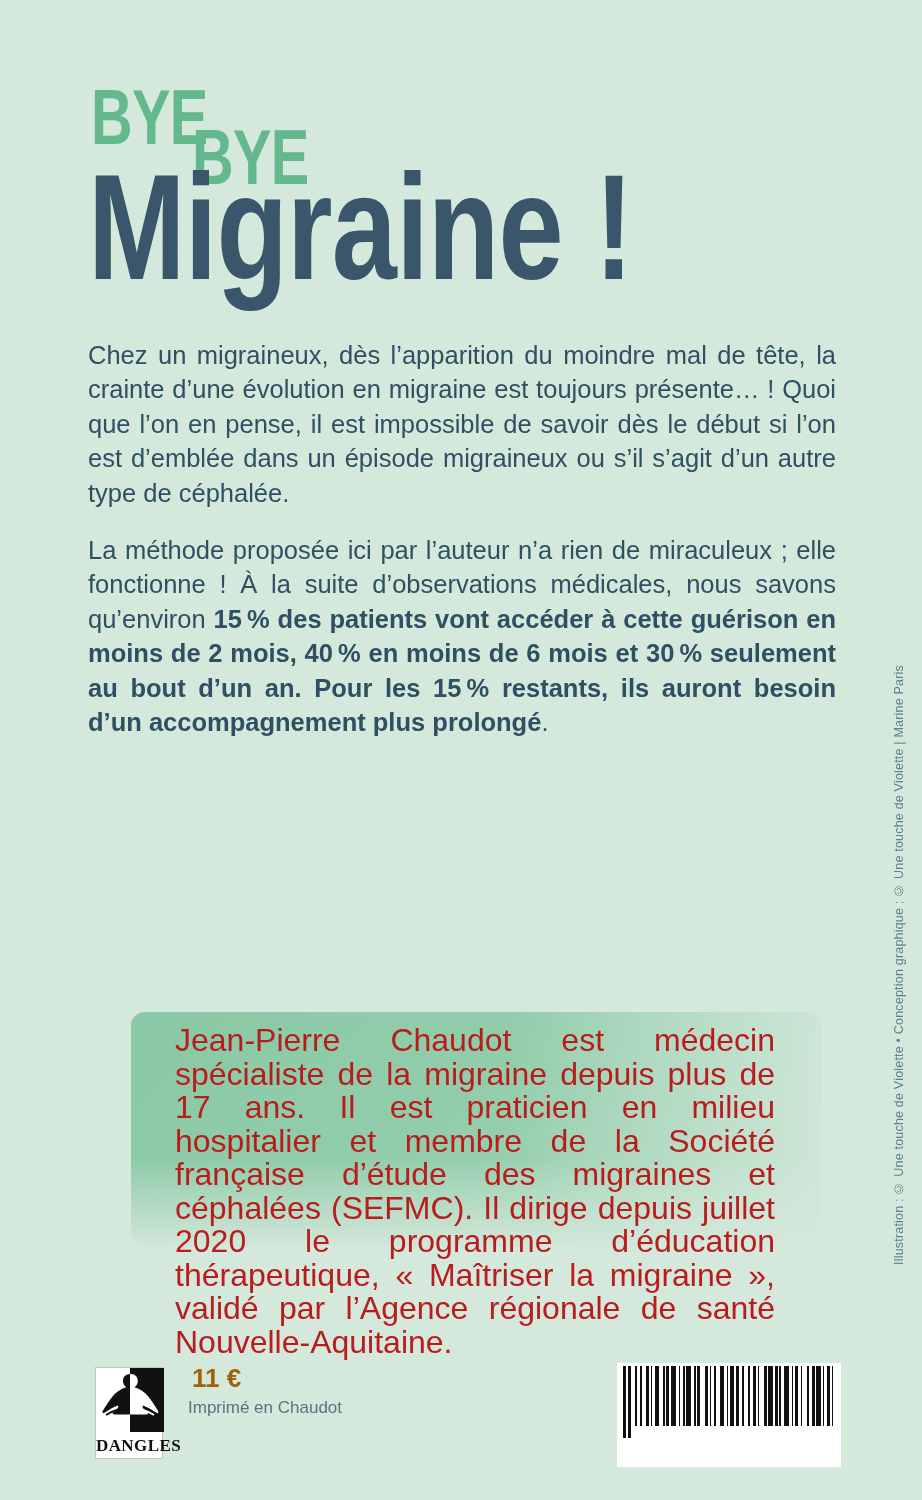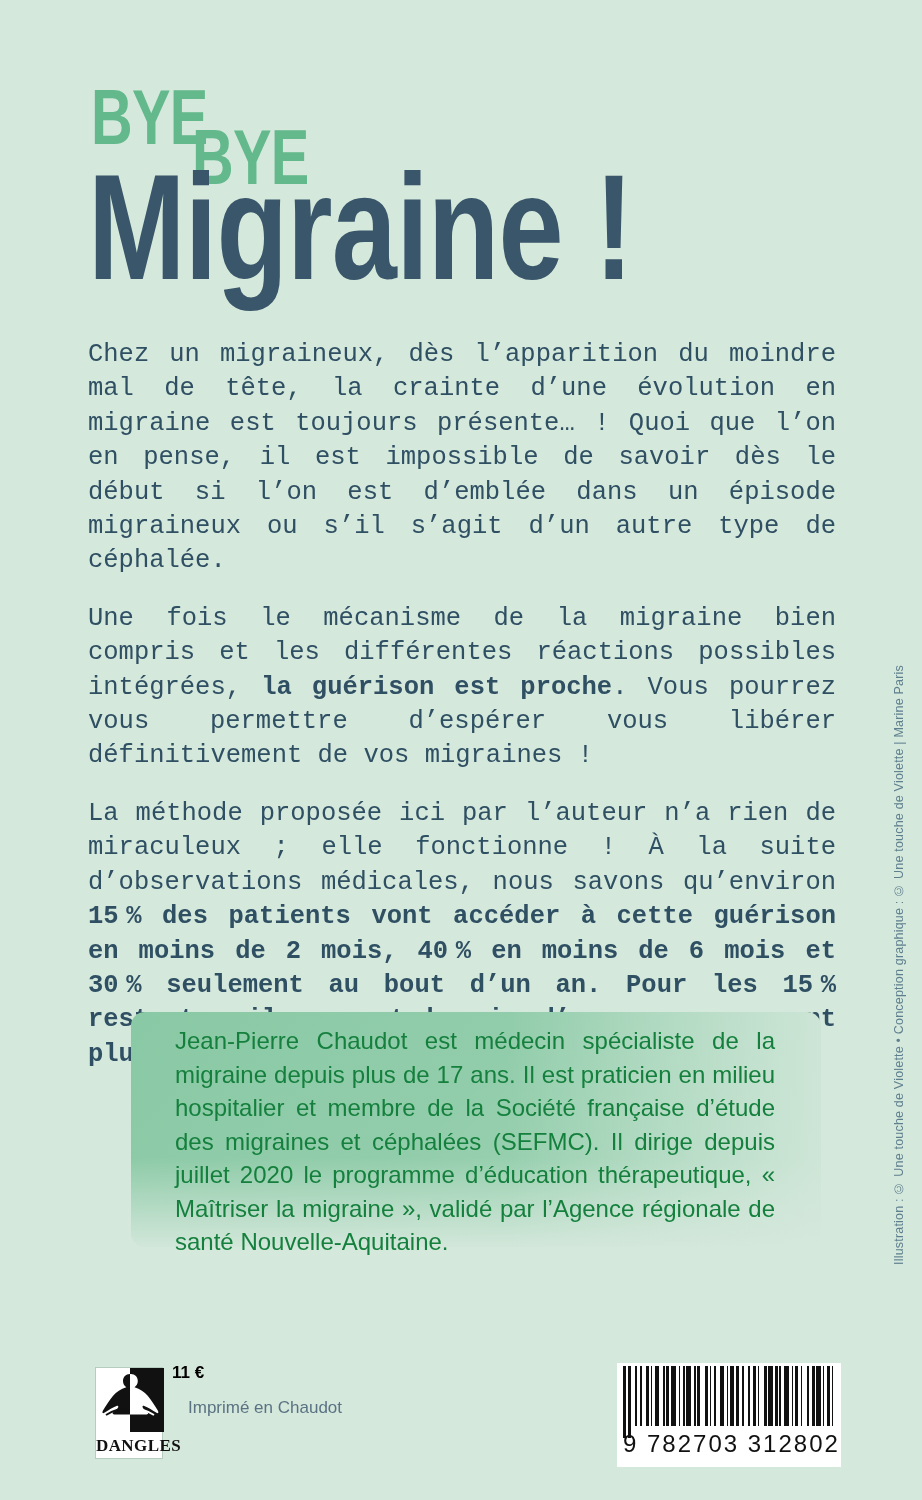--- a/index.html
+++ b/index.html
@@ -70,21 +70,21 @@
   .copy {
     position: absolute;
     left: 88px;
     top: 338px;
     width: 752px;
     color: #2f4f63;
     font-size: 25.5px;
     line-height: 34.4px;
     text-align: justify;
   }
-  .copy p { margin: 0 4px 23px 0; font-family: Liberation Mono, monospace; }
+  .copy p { margin: 0 4px 23px 0; }
   .copy p:last-child { margin-bottom: 0; }
   .copy p.last-line-left { text-align-last: left; }
   .copy b { font-weight: bold; }
 
   
   .bio-box {
     position: absolute;
     left: 131px;
     top: 1012px;
     width: 690px;
@@ -93,22 +93,22 @@
     background:
       linear-gradient(to bottom, rgba(213,232,220,0) 62%, rgba(213,232,220,0.95) 100%),
       linear-gradient(to right, rgba(213,232,220,0) 55%, rgba(213,232,220,0.85) 100%),
       linear-gradient(135deg, #8ac9a5 0%, #92cdab 45%, #a7d7ba 100%);
   }
   .bio-text {
     position: absolute;
     left: 175px;
     top: 1024px;
     width: 600px;
-    color: #15803d;
-    font-size: 24px;
+    color: #b91c1c;
+    font-size: 32px;
     line-height: 33.5px;
     text-align: justify;
     text-align-last: left;
   }
 
   
   .credits {
     position: absolute;
     right: 4px;
     top: 805px;
@@ -156,24 +156,24 @@
     font-family: "Liberation Serif", serif;
     font-weight: bold;
     font-size: 17px;
     line-height: 27px;
     text-align: center;
     letter-spacing: 0.4px;
   }
 
   .price {
     position: absolute;
-    left: 172px;
+    left: 192px;
     top: 1363px;
-    color: #000000;
-    font-size: 17px;
+    color: #a16207;
+    font-size: 26px;
     font-weight: bold;
   }
   .printed {
     position: absolute;
     left: 188px;
     top: 1398px;
     color: #5a7383;
     font-size: 17px;
   }
   .website {
@@ -229,21 +229,20 @@
 <div class="page">
 
   <div class="title-block">
     <div class="bye1">BYE</div>
     <div class="bye2">BYE</div>
     <div class="migraine">Migraine !</div>
   </div>
 
   <div class="copy" id="copy">
       <p class="last-line-left"><span>Chez un migraineux, dès l’apparition du moindre mal de tête, la crainte d’une évolution en migraine est toujours présente… ! Quoi que l’on en pense, il est impossible de savoir dès le début si l’on est d’emblée dans un épisode migraineux ou s’il s’agit d’un autre type de céphalée.</span></p>
-      <p class="last-line-left"><span>Une fois le mécanisme de la migraine bien compris et les différentes réactions possibles intégrées, </span><b>la guérison est proche</b><span>. Vous pourrez vous permettre d’espérer vous libérer définitivement de vos migraines !</span></p>
       <p class="last-line-left"><span>La méthode proposée ici par l’auteur n’a rien de miraculeux ; elle fonctionne ! À la suite d’observations médicales, nous savons qu’environ </span><b>15 % des patients vont accéder à cette guérison en moins de 2 mois, 40 % en moins de 6 mois et 30 % seulement au bout d’un an. Pour les 15 % restants, ils auront besoin d’un accompagnement plus prolongé</b><span>.</span></p>
     </div>
 
   <div class="bio-box"></div>
   <div class="bio-text">Jean-Pierre Chaudot est médecin spécialiste de la migraine depuis plus de 17 ans. Il est praticien en milieu hospitalier et membre de la Société française d’étude des migraines et céphalées (SEFMC). Il dirige depuis juillet 2020 le programme d’éducation thérapeutique, « Maîtriser la migraine », validé par l’Agence régionale de santé Nouvelle-Aquitaine.</div>
 
   <div class="credits">Illustration : © Une touche de Violette • Conception graphique : © Une touche de Violette | Marine Paris</div>
 
   <div class="logo">
     <div class="logo-art">
@@ -355,16 +354,15 @@
         <i class="short" style="width: 3.1px; background: rgb(17, 17, 17);"></i>
         <i class="short" style="width: 1.55px; background: rgb(255, 255, 255);"></i>
         <i class="short" style="width: 4.65px; background: rgb(17, 17, 17);"></i>
         <i class="short" style="width: 1.55px; background: rgb(255, 255, 255);"></i>
         <i class="short" style="width: 1.55px; background: rgb(17, 17, 17);"></i>
         <i class="short" style="width: 3.1px; background: rgb(255, 255, 255);"></i>
         <i class="short" style="width: 3.1px; background: rgb(17, 17, 17);"></i>
         <i class="short" style="width: 1.55px; background: rgb(255, 255, 255);"></i>
         <i class="short" style="width: 1.55px; background: rgb(17, 17, 17);"></i>
       </div>
-    <div class="barcode-digits">9 782703 312802</div>
   </div>
 
 </div>
 
 </body></html>

